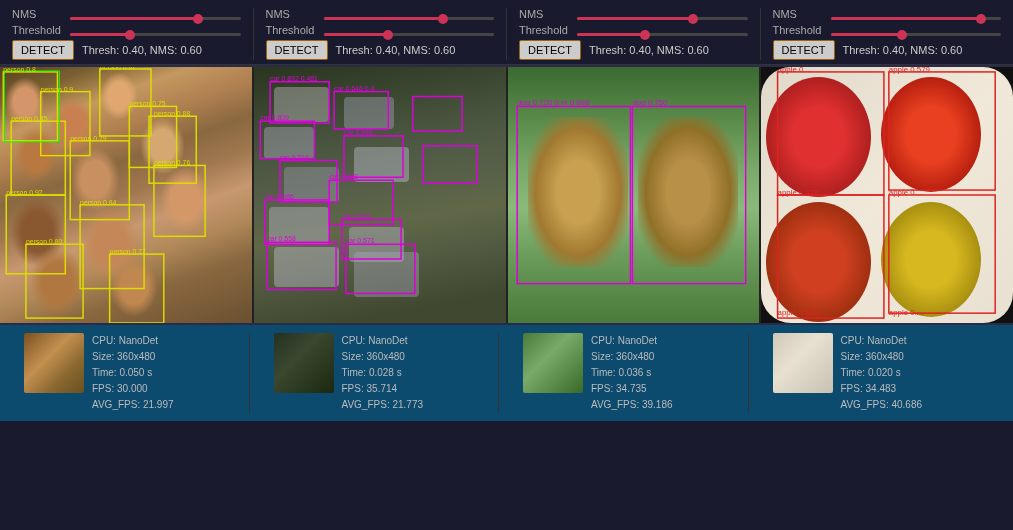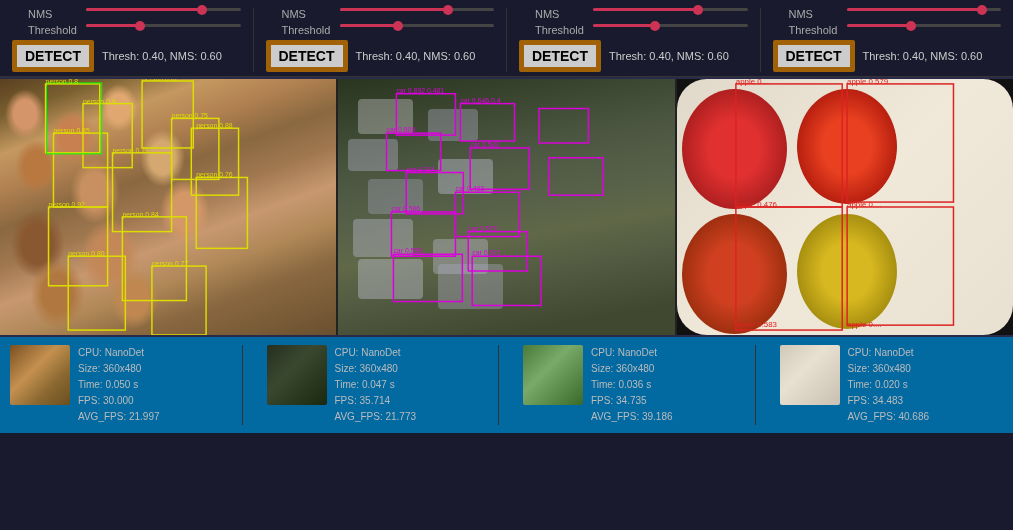--- a/index.html
+++ b/index.html
@@ -22,23 +22,22 @@
     }
     .control-panel {
       flex: 1;
       padding: 0 12px;
       border-right: 1px solid #333;
     }
     .control-panel:last-child { border-right: none; }
 
     .slider-row {
       display: flex;
-      align-items: flex-start;
+      align-items: flex-end;
       margin-bottom: 4px;
-      margin-left: 16px;
     }
     .slider-label {
       color: #aaa;
       font-size: 11px;
       width: 58px;
       flex-shrink: 0;
     }
     .slider-track {
       flex: 1;
       height: 3px;
@@ -63,24 +62,24 @@
 
     .detect-row {
       display: flex;
       align-items: center;
       margin-top: 4px;
       gap: 8px;
     }
     .detect-btn {
       background: #cccccc;
       color: #000;
-      border: 5px solid #a16207;
+      border: 1px solid #a16207;
       padding: 3px 8px;
-      font-size: 14px;
-      font-weight: bold;
+      font-size: 11px;
+      font-weight: normal;
       cursor: pointer;
       border-radius: 2px;
     }
     .thresh-info {
       color: #ccc;
       font-size: 11px;
     }
 
     
     .image-showcase {
@@ -94,22 +93,22 @@
       flex: 1;
       position: relative;
       overflow: hidden;
       border-right: 2px solid #222;
     }
     .showcase-item:last-child { border-right: none; }
 
     
     .thumbnail-strip {
       display: flex;
-      padding: 8px 2px;
-      background: #0369a1;
+      padding: 8px 16px;
+      background: #0c4a6e;
       gap: 16px;
     }
     .thumb-item {
       flex: 1;
       display: flex;
       align-items: flex-start;
       padding: 0 8px;
       gap: 8px;
       border-right: 1px solid #333;
     }
@@ -333,20 +332,35 @@
       <text x="10" y="134" fill="#dd00dd" font-size="7">car 0.586</text>
       <text x="80" y="24" fill="#dd00dd" font-size="7">car 0.646 0.4</text>
       <text x="90" y="69" fill="#dd00dd" font-size="7">car 0.593</text>
       <text x="75" y="114" fill="#dd00dd" font-size="7">car 0.483</text>
       <text x="88" y="154" fill="#dd00dd" font-size="7">car 0.579</text>
       <text x="12" y="177" fill="#dd00dd" font-size="7">car 0.558</text>
       <text x="92" y="179" fill="#dd00dd" font-size="7">car 0.571</text>
     </svg>
   </div>
 
+  <div class="showcase-item" style="position:relative;">
+    <div style="width:100%;height:100%;background:linear-gradient(180deg,#3a6a30 0%,#5a8a4a 20%,#7aaa6a 40%,#8aba7a 55%,#6a9a5a 75%,#4a7a3a 100%);"></div>
+
+    <div style="position:absolute;top:50px;left:20px;width:100px;height:150px;background:radial-gradient(ellipse,#c8a050 30%,#a07830 60%,transparent 80%);border-radius:20%;"></div>
+    <div style="position:absolute;top:50px;left:130px;width:100px;height:150px;background:radial-gradient(ellipse,#b89048 30%,#907028 60%,transparent 80%);border-radius:20%;"></div>
+
+    <svg class="det-overlay" viewBox="0 0 253 260">
+      <g fill="none" stroke="#dd00dd" stroke-width="1.5">
+        <rect x="8" y="40" width="115" height="180"></rect>
+        <rect x="125" y="40" width="115" height="180"></rect>
+      </g>
+      <text x="8" y="39" fill="#dd00dd" font-size="8">dog 0.720 0.m 0.698</text>
+      <text x="125" y="39" fill="#dd00dd" font-size="8">dog 0.750</text>
+    </svg>
+  </div>
 
   <div class="showcase-item" style="position:relative;border-radius:30px;">
     <div style="width:100%;height:100%;background:linear-gradient(135deg,#e0d8c8 0%,#f0e8d8 50%,#e8e0d0 100%);"></div>
 
     <div style="position:absolute;top:10px;left:5px;width:105px;height:120px;background:radial-gradient(ellipse,#e03030 35%,#b02020 70%,transparent 90%);border-radius:50%;"></div>
     <div style="position:absolute;top:10px;left:120px;width:100px;height:115px;background:radial-gradient(ellipse,#e84020 35%,#b82010 70%,transparent 90%);border-radius:50%;"></div>
     <div style="position:absolute;top:135px;left:5px;width:105px;height:120px;background:radial-gradient(ellipse,#d04020 35%,#a03010 70%,transparent 90%);border-radius:50%;"></div>
     <div style="position:absolute;top:135px;left:120px;width:100px;height:115px;background:radial-gradient(ellipse,#d8b820 35%,#a89010 70%,transparent 90%);border-radius:50%;"></div>
 
     <svg class="det-overlay" viewBox="0 0 228 260">
@@ -380,21 +394,21 @@
       <div>AVG_FPS: 21.997</div>
     </div>
   </div>
 
   <div class="thumb-item">
     <div class="thumb-img t-cars" style="background:linear-gradient(135deg,#253020 0%,#3a4830 40%,#2a3820 70%,#1a2810 100%);">
     </div>
     <div class="thumb-info">
       <div>CPU: NanoDet</div>
       <div>Size: 360x480</div>
-      <div>Time: 0.047 s</div>
+      <div>Time: 0.028 s</div>
       <div>FPS: 35.714</div>
       <div>AVG_FPS: 21.773</div>
     </div>
   </div>
 
   <div class="thumb-item">
     <div class="thumb-img t-dogs" style="background:linear-gradient(135deg,#4a7a3a 0%,#7aaa6a 40%,#5a8a4a 70%,#3a6a2a 100%);">
     </div>
     <div class="thumb-info">
       <div>CPU: NanoDet</div>

